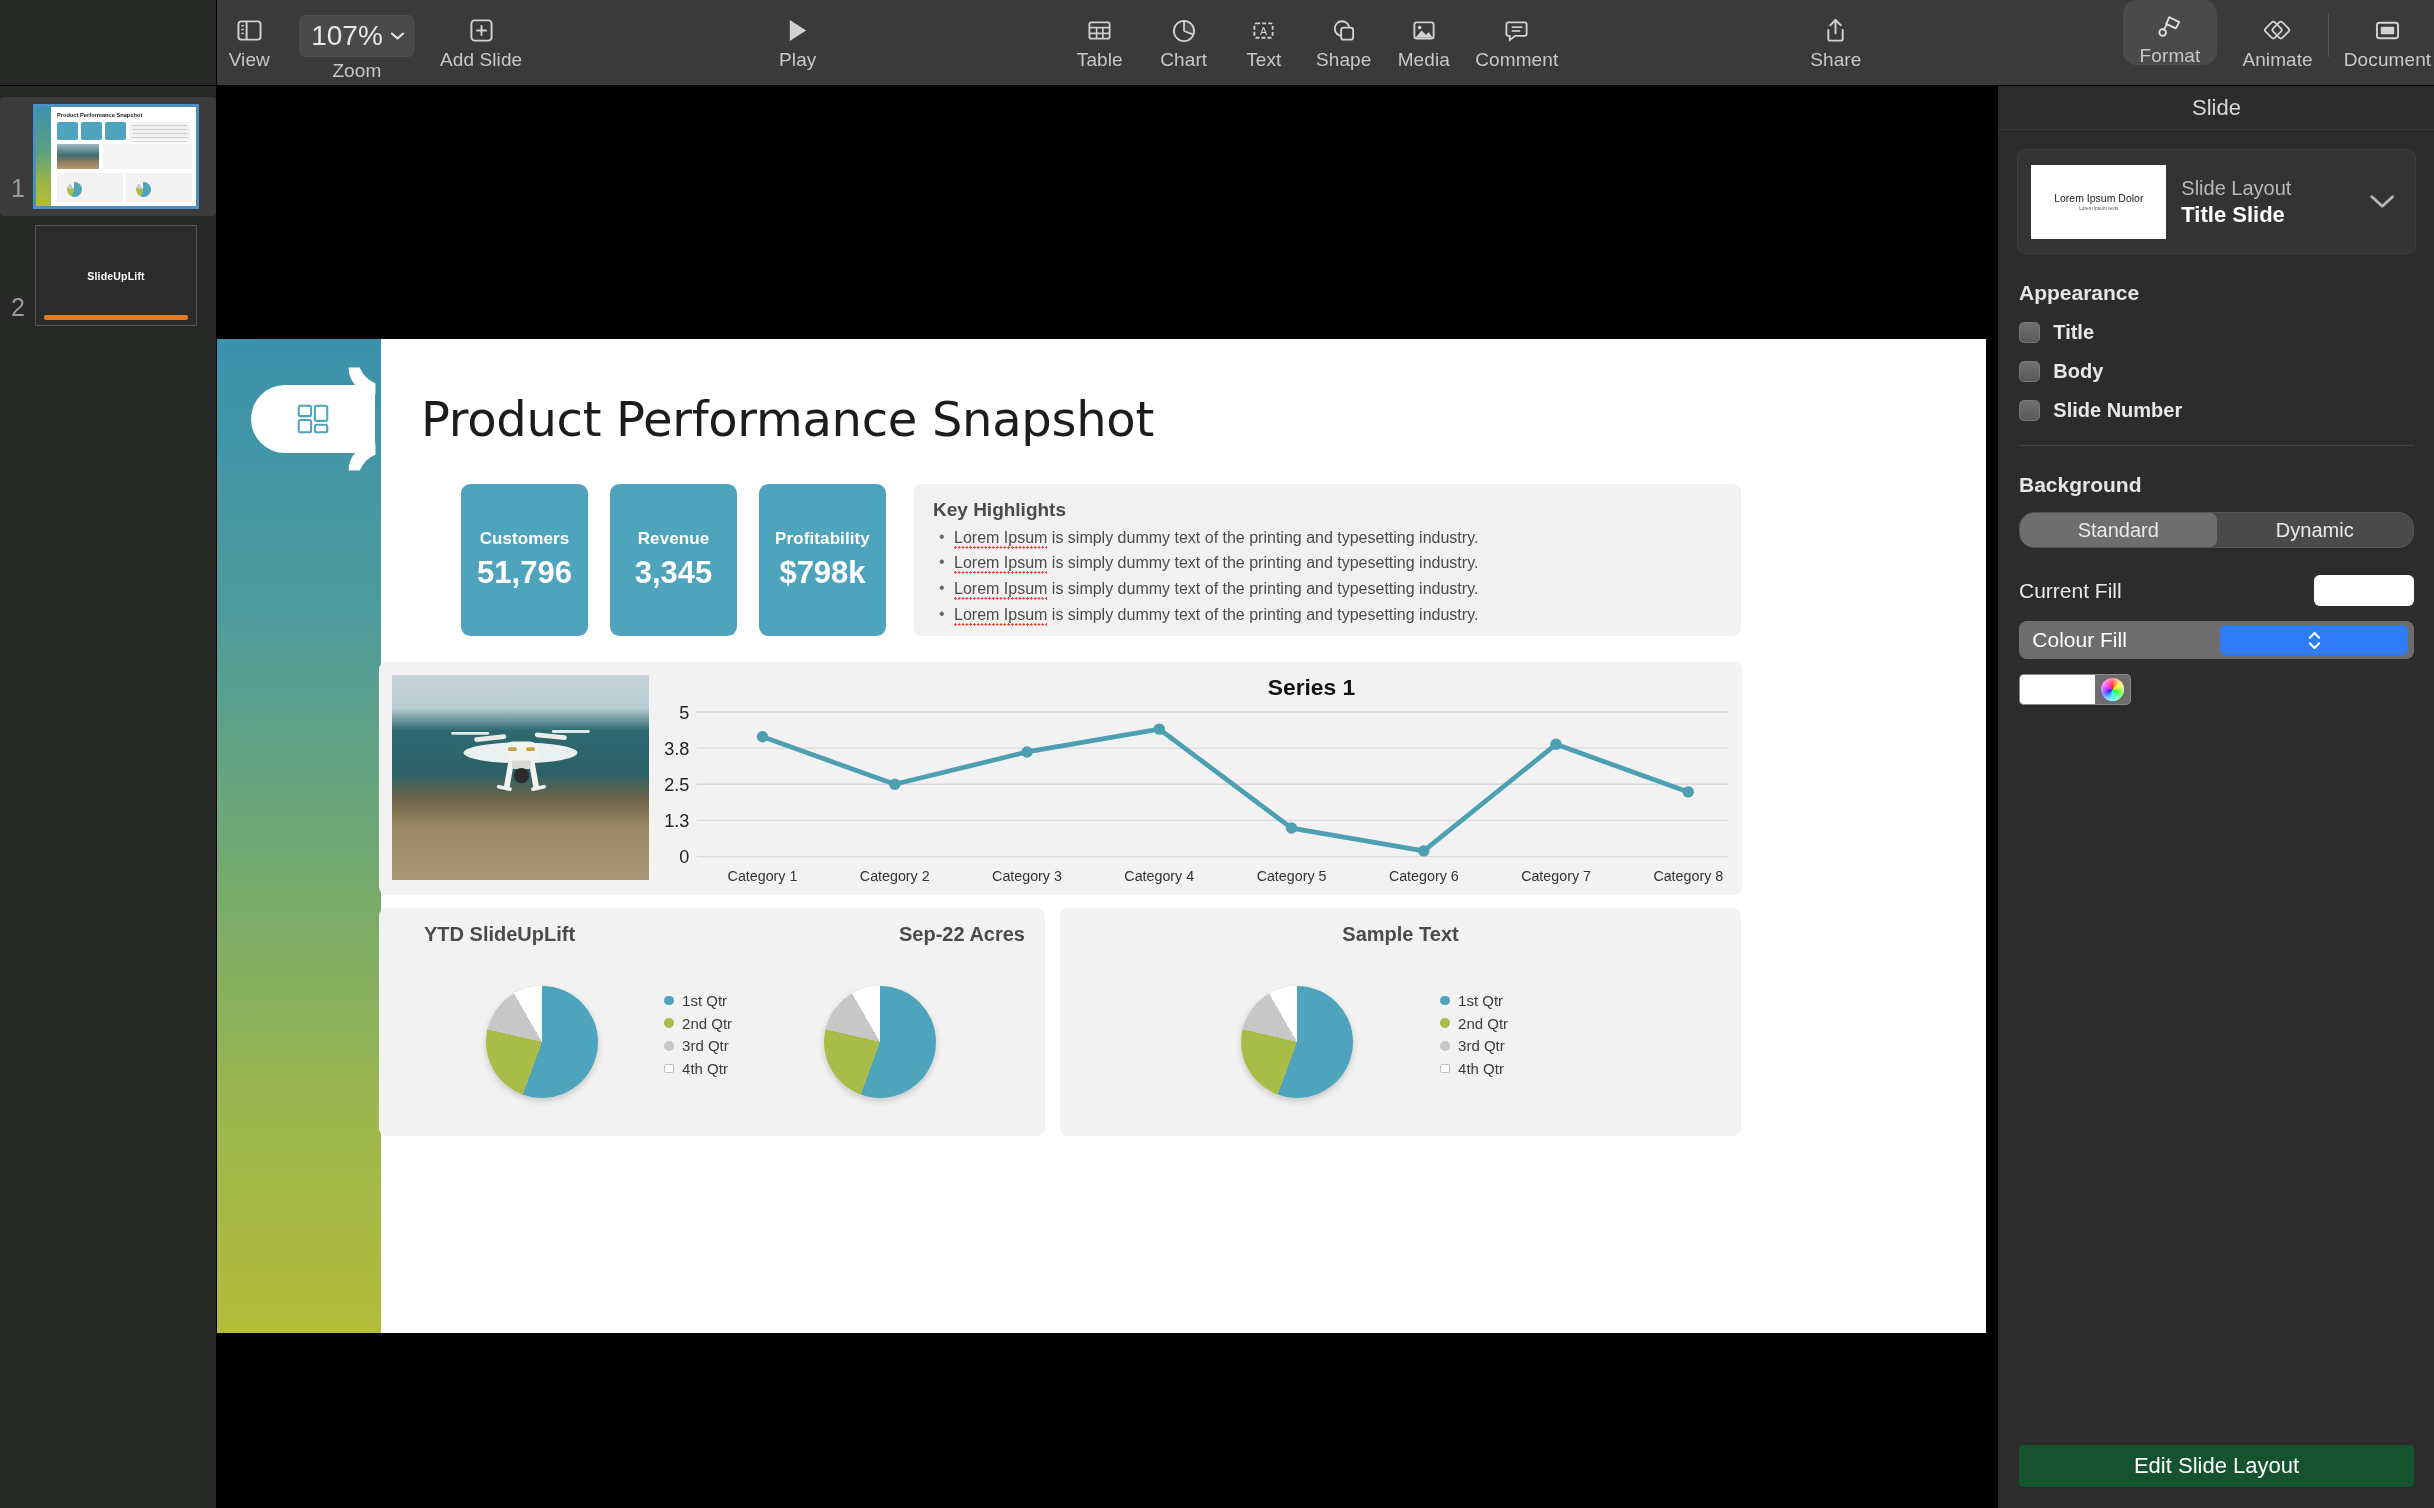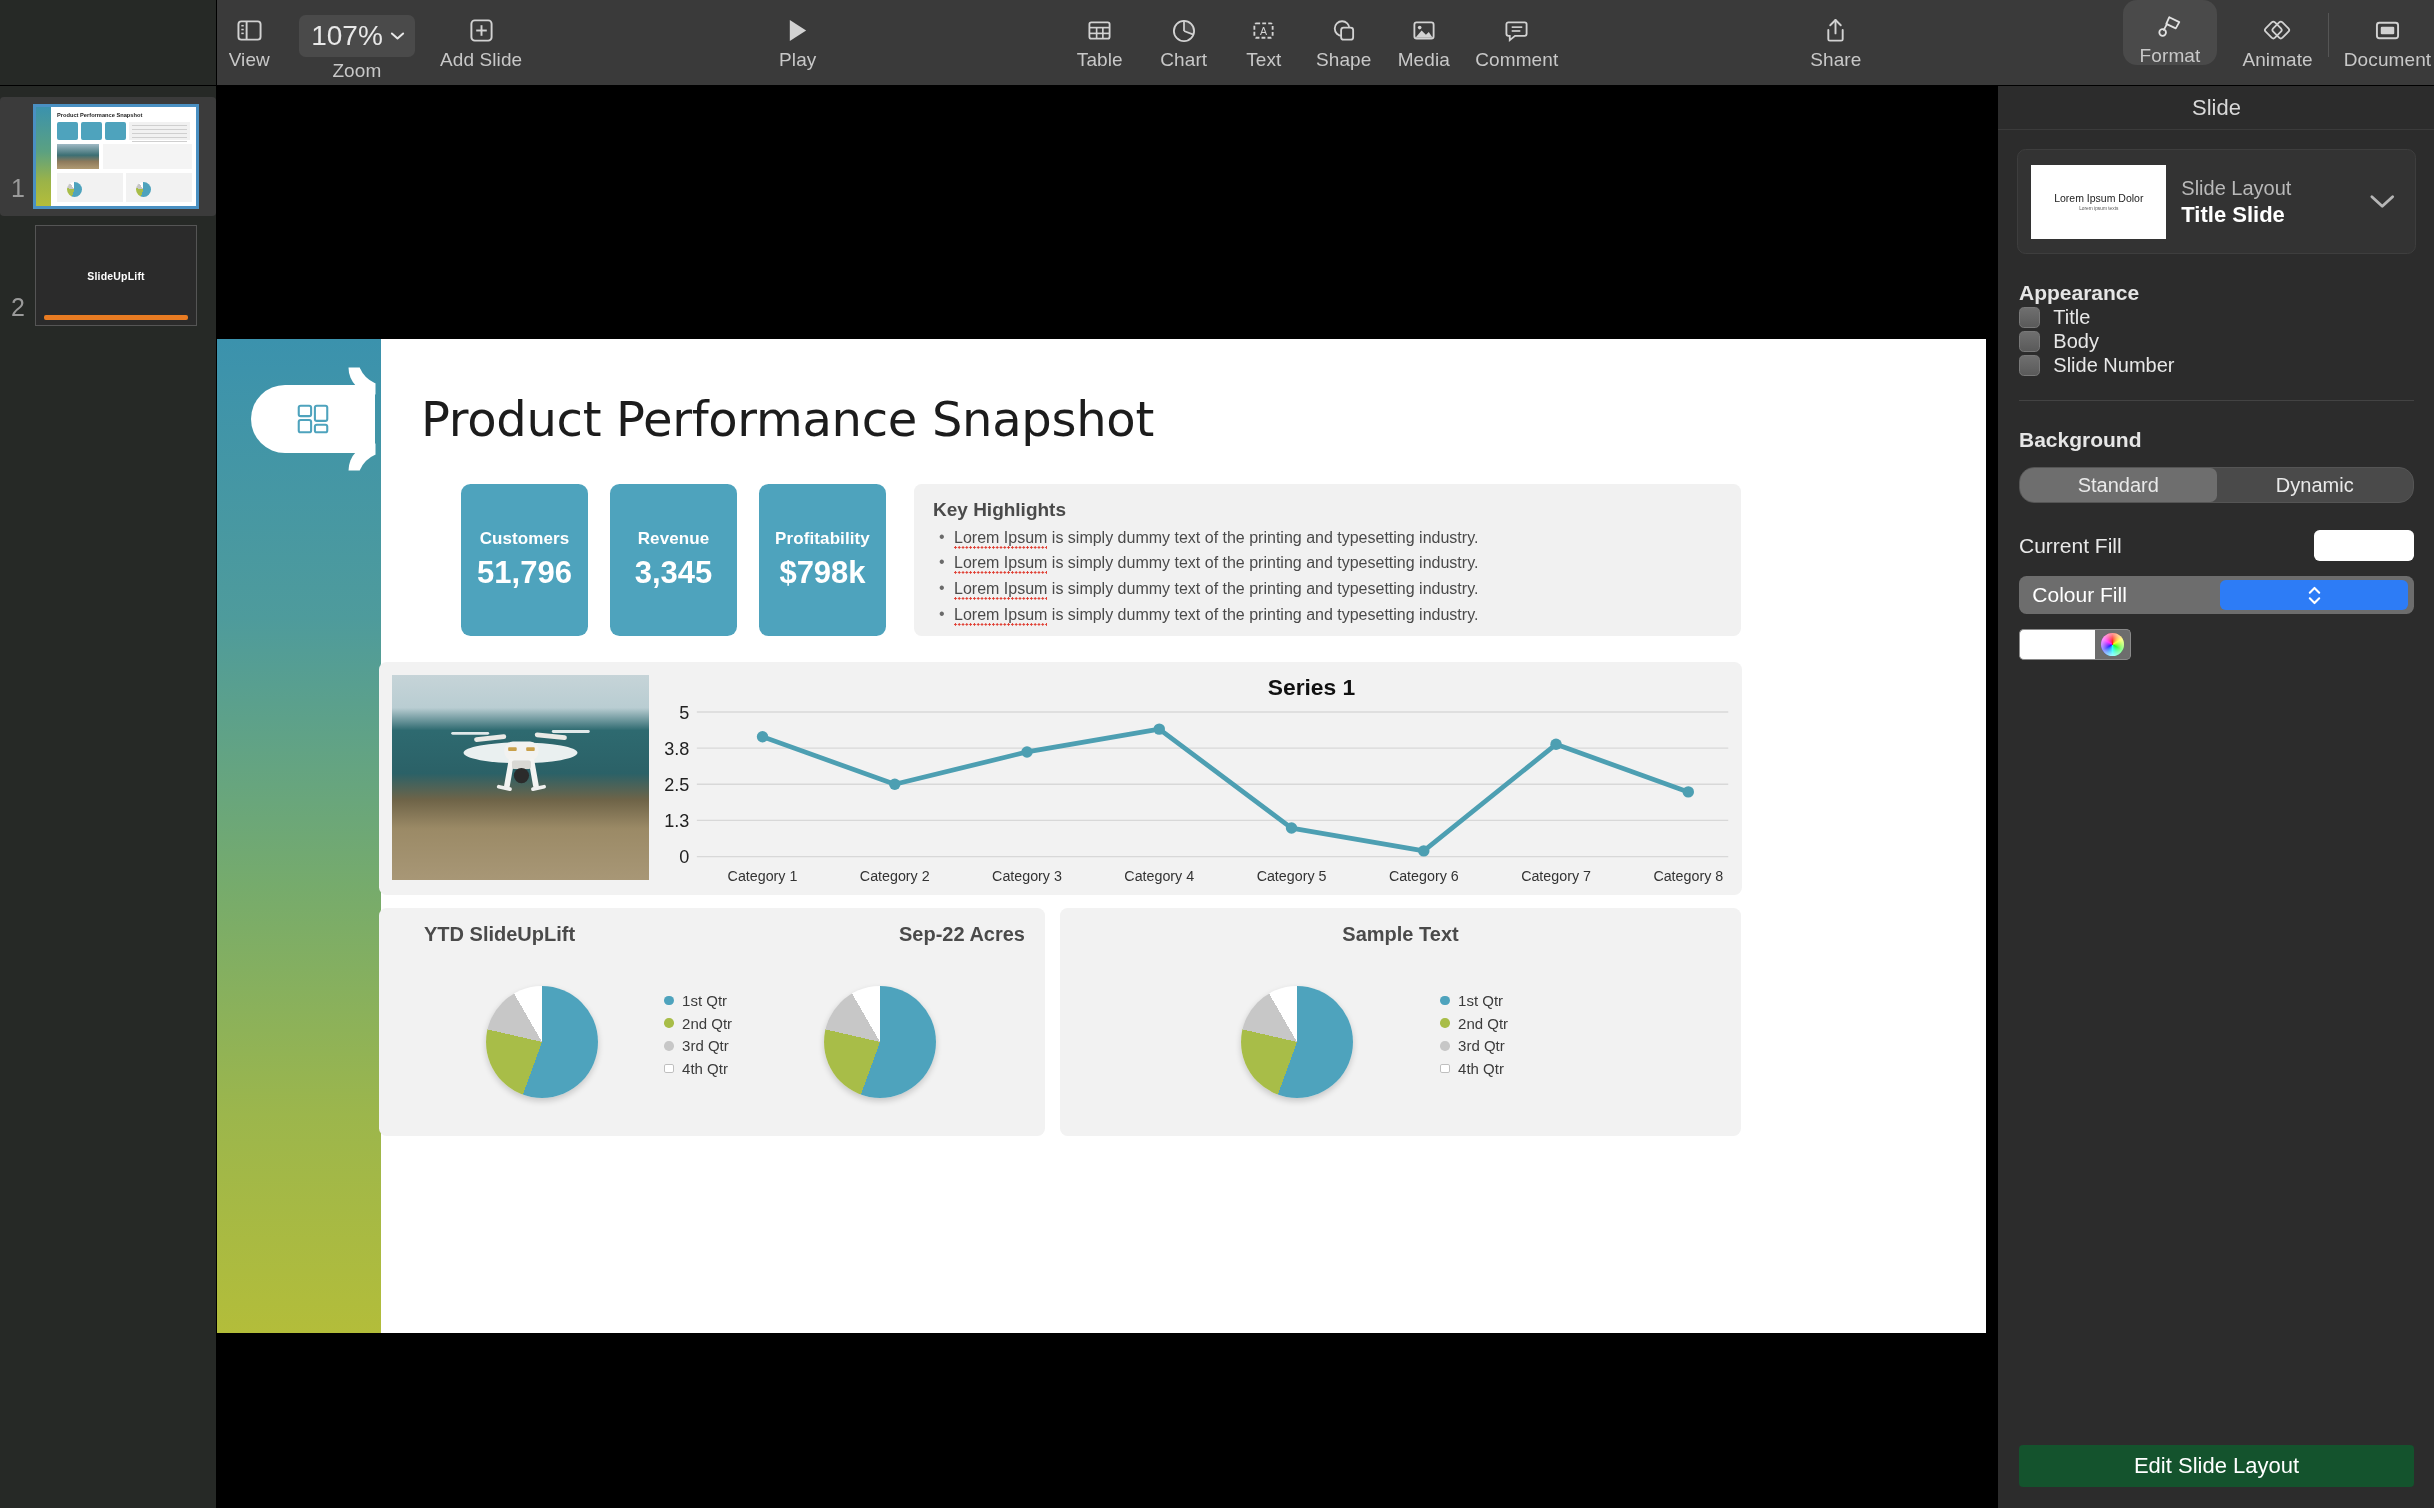--- a/index.html
+++ b/index.html
@@ -162,21 +162,21 @@
   .layout-thumb { width: 135px; height: 74px; background:#fff; display:flex;flex-direction:column;
      align-items:center; justify-content:center; }
   .layout-thumb .lt1 { font-size: 10.5px; color:#222; }
   .layout-thumb .lt2 { font-size: 4.8px; color:#555; margin-top: 2.9px;}
   .layout-meta { flex:1; }
   .layout-meta .lm1 { font-size: 20px; color:#b9b9b9; line-height: 25px;}
   .layout-meta .lm2 { font-size: 22px; color:#fff; font-weight:bold; line-height: 27px;}
   .chev { color:#b6b6b6; font-size: 25px; padding-right: 5.7px;}
 
   .sec-title { font-size: 21px; color:#e6e6e6; font-weight:bold; margin: 27px 0 0 21px;}
-  .chk-row { display:flex; align-items:center; gap: 13.3px; margin: 1px 0 0 21px;}
+  .chk-row { display:flex; align-items:center; gap: 13.3px; margin: 16px 0 0 21px; font-weight: bold;}
   .chk {
     width: 21px; height: 21px; border-radius: 4.8px;
     background: linear-gradient(180deg,#6f6f6f,#5a5a5a); border: 1px solid #787878;
   }
   .chk-lbl { font-size: 20px; color:#e8e8e8; }
   .divider { height:1px; background:#434343; margin: 23px 21px 0 21px;}
 
   .segmented {
     display:flex; margin: 15px 21px 0 21px; background:#4a4a4a; border-radius: 15px; overflow:hidden;
     height: 36px; border:1px solid #555;

